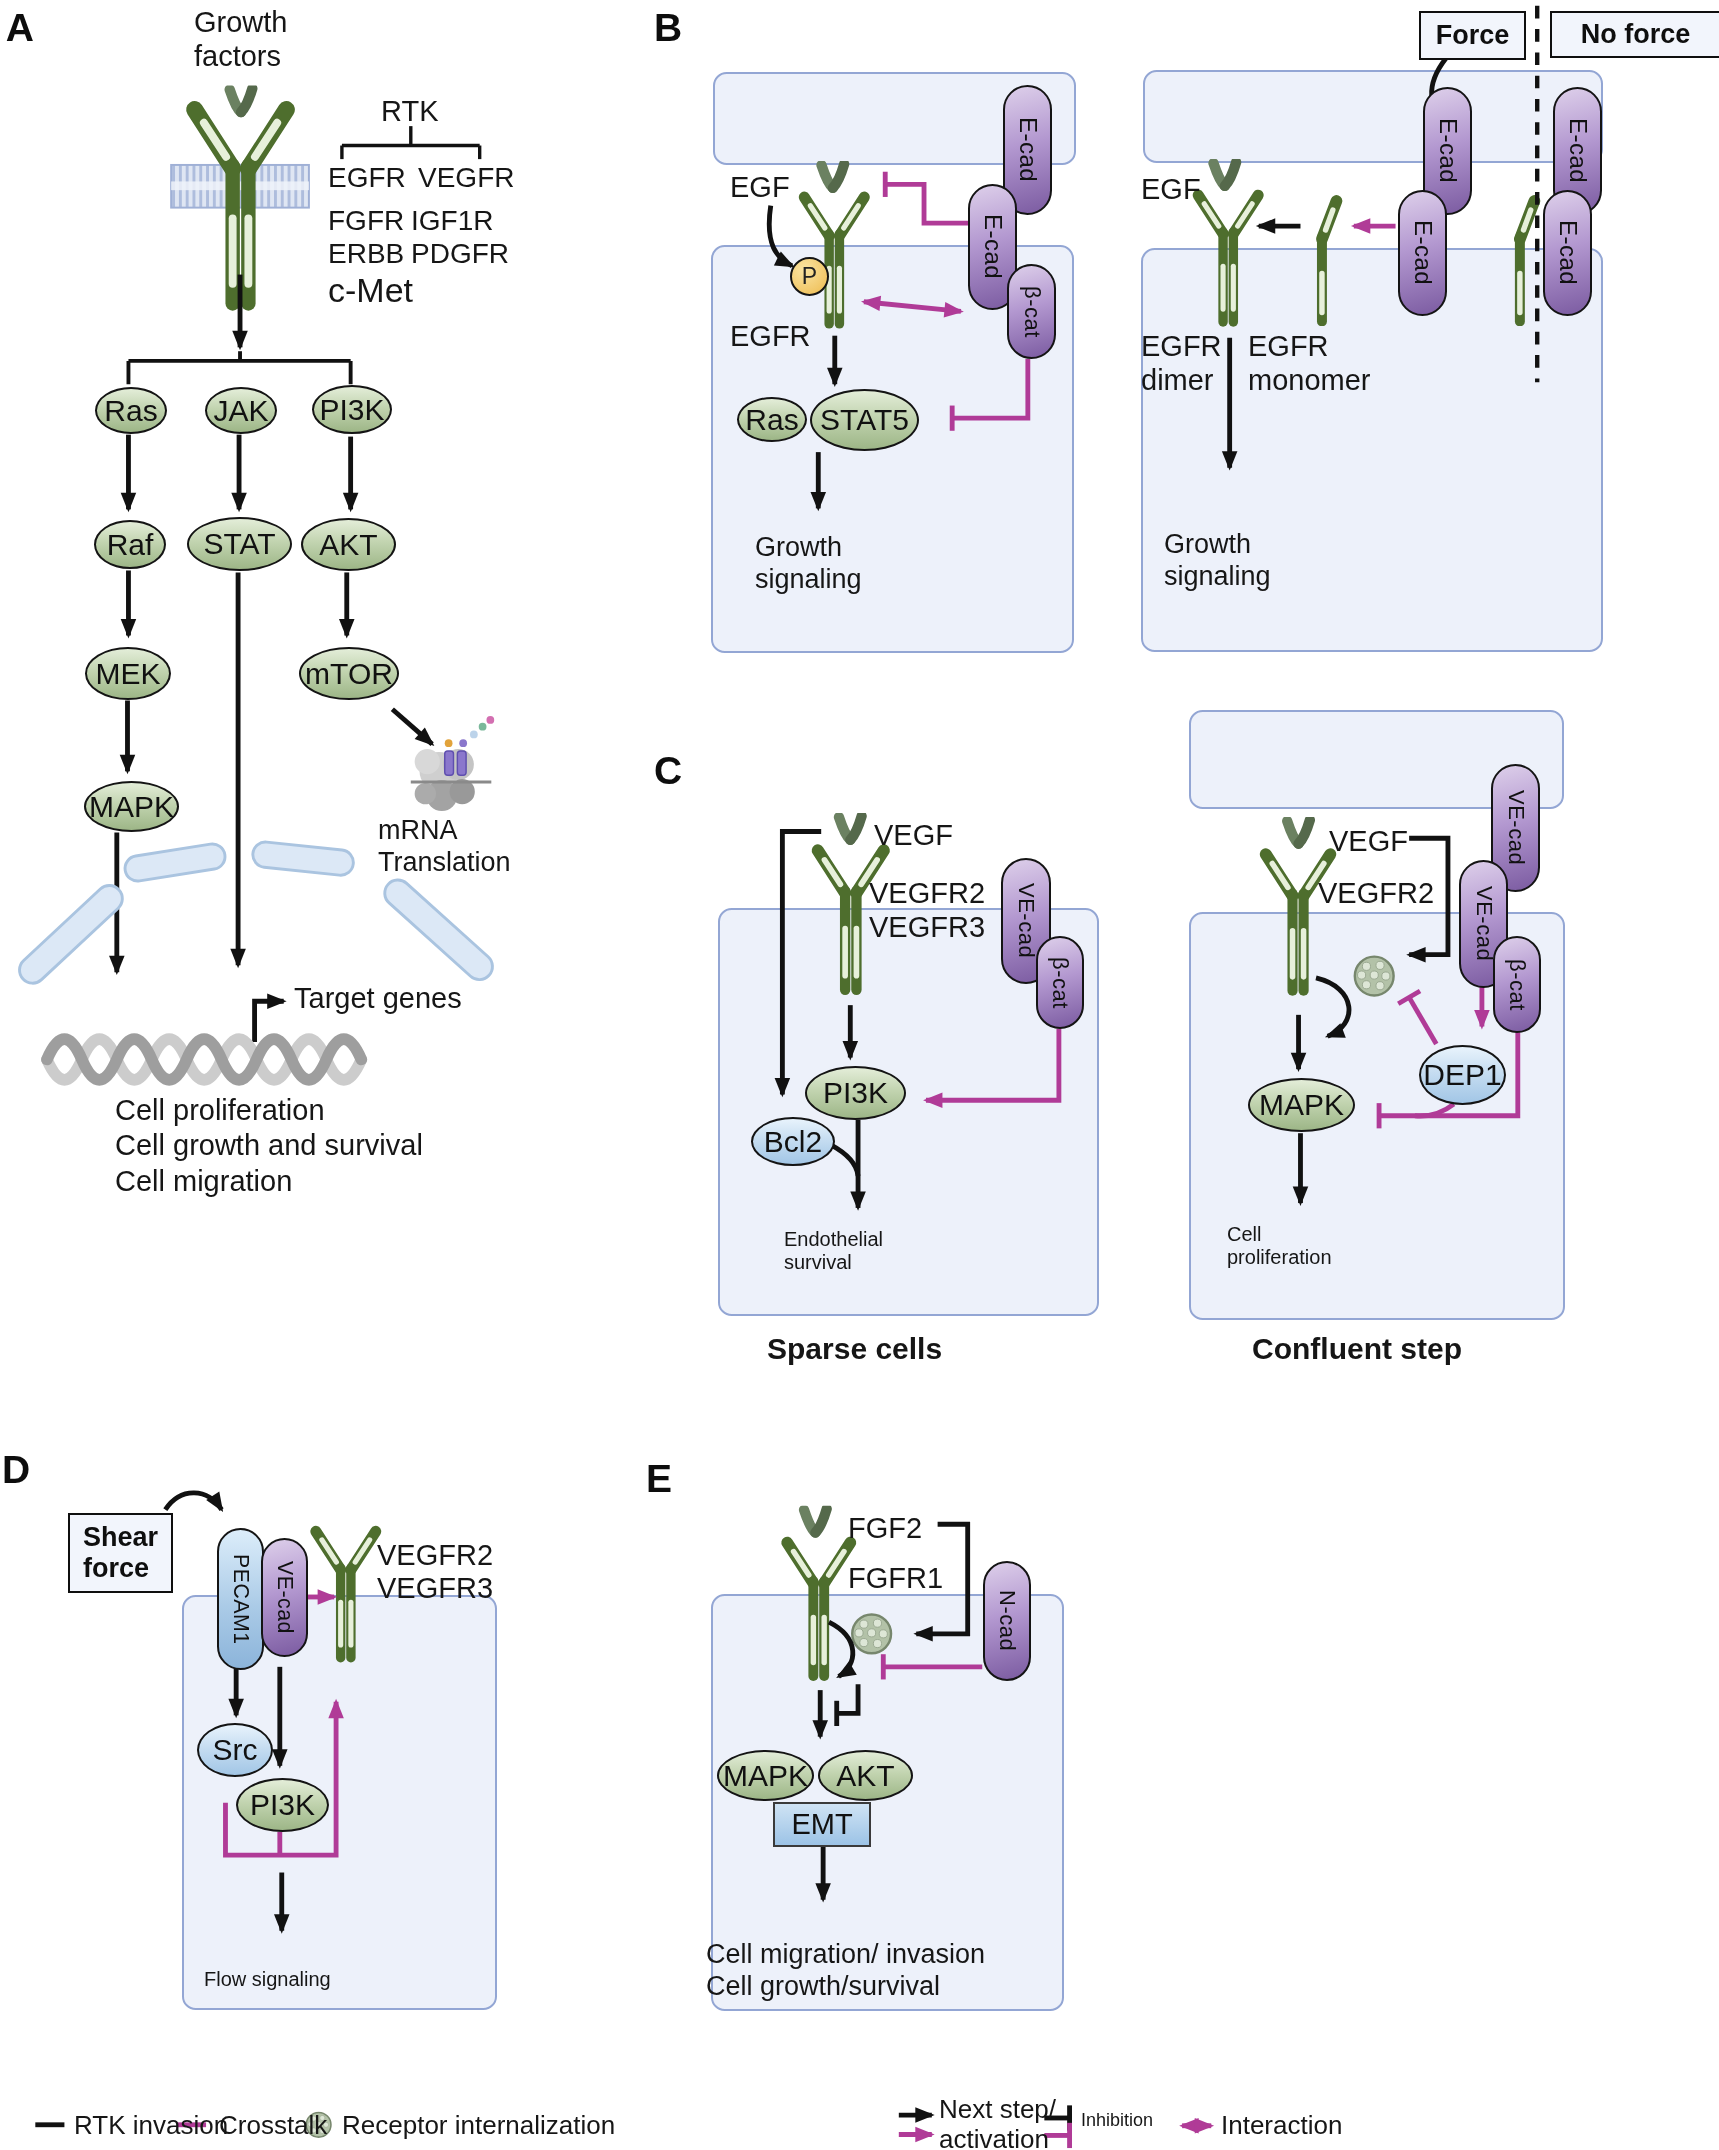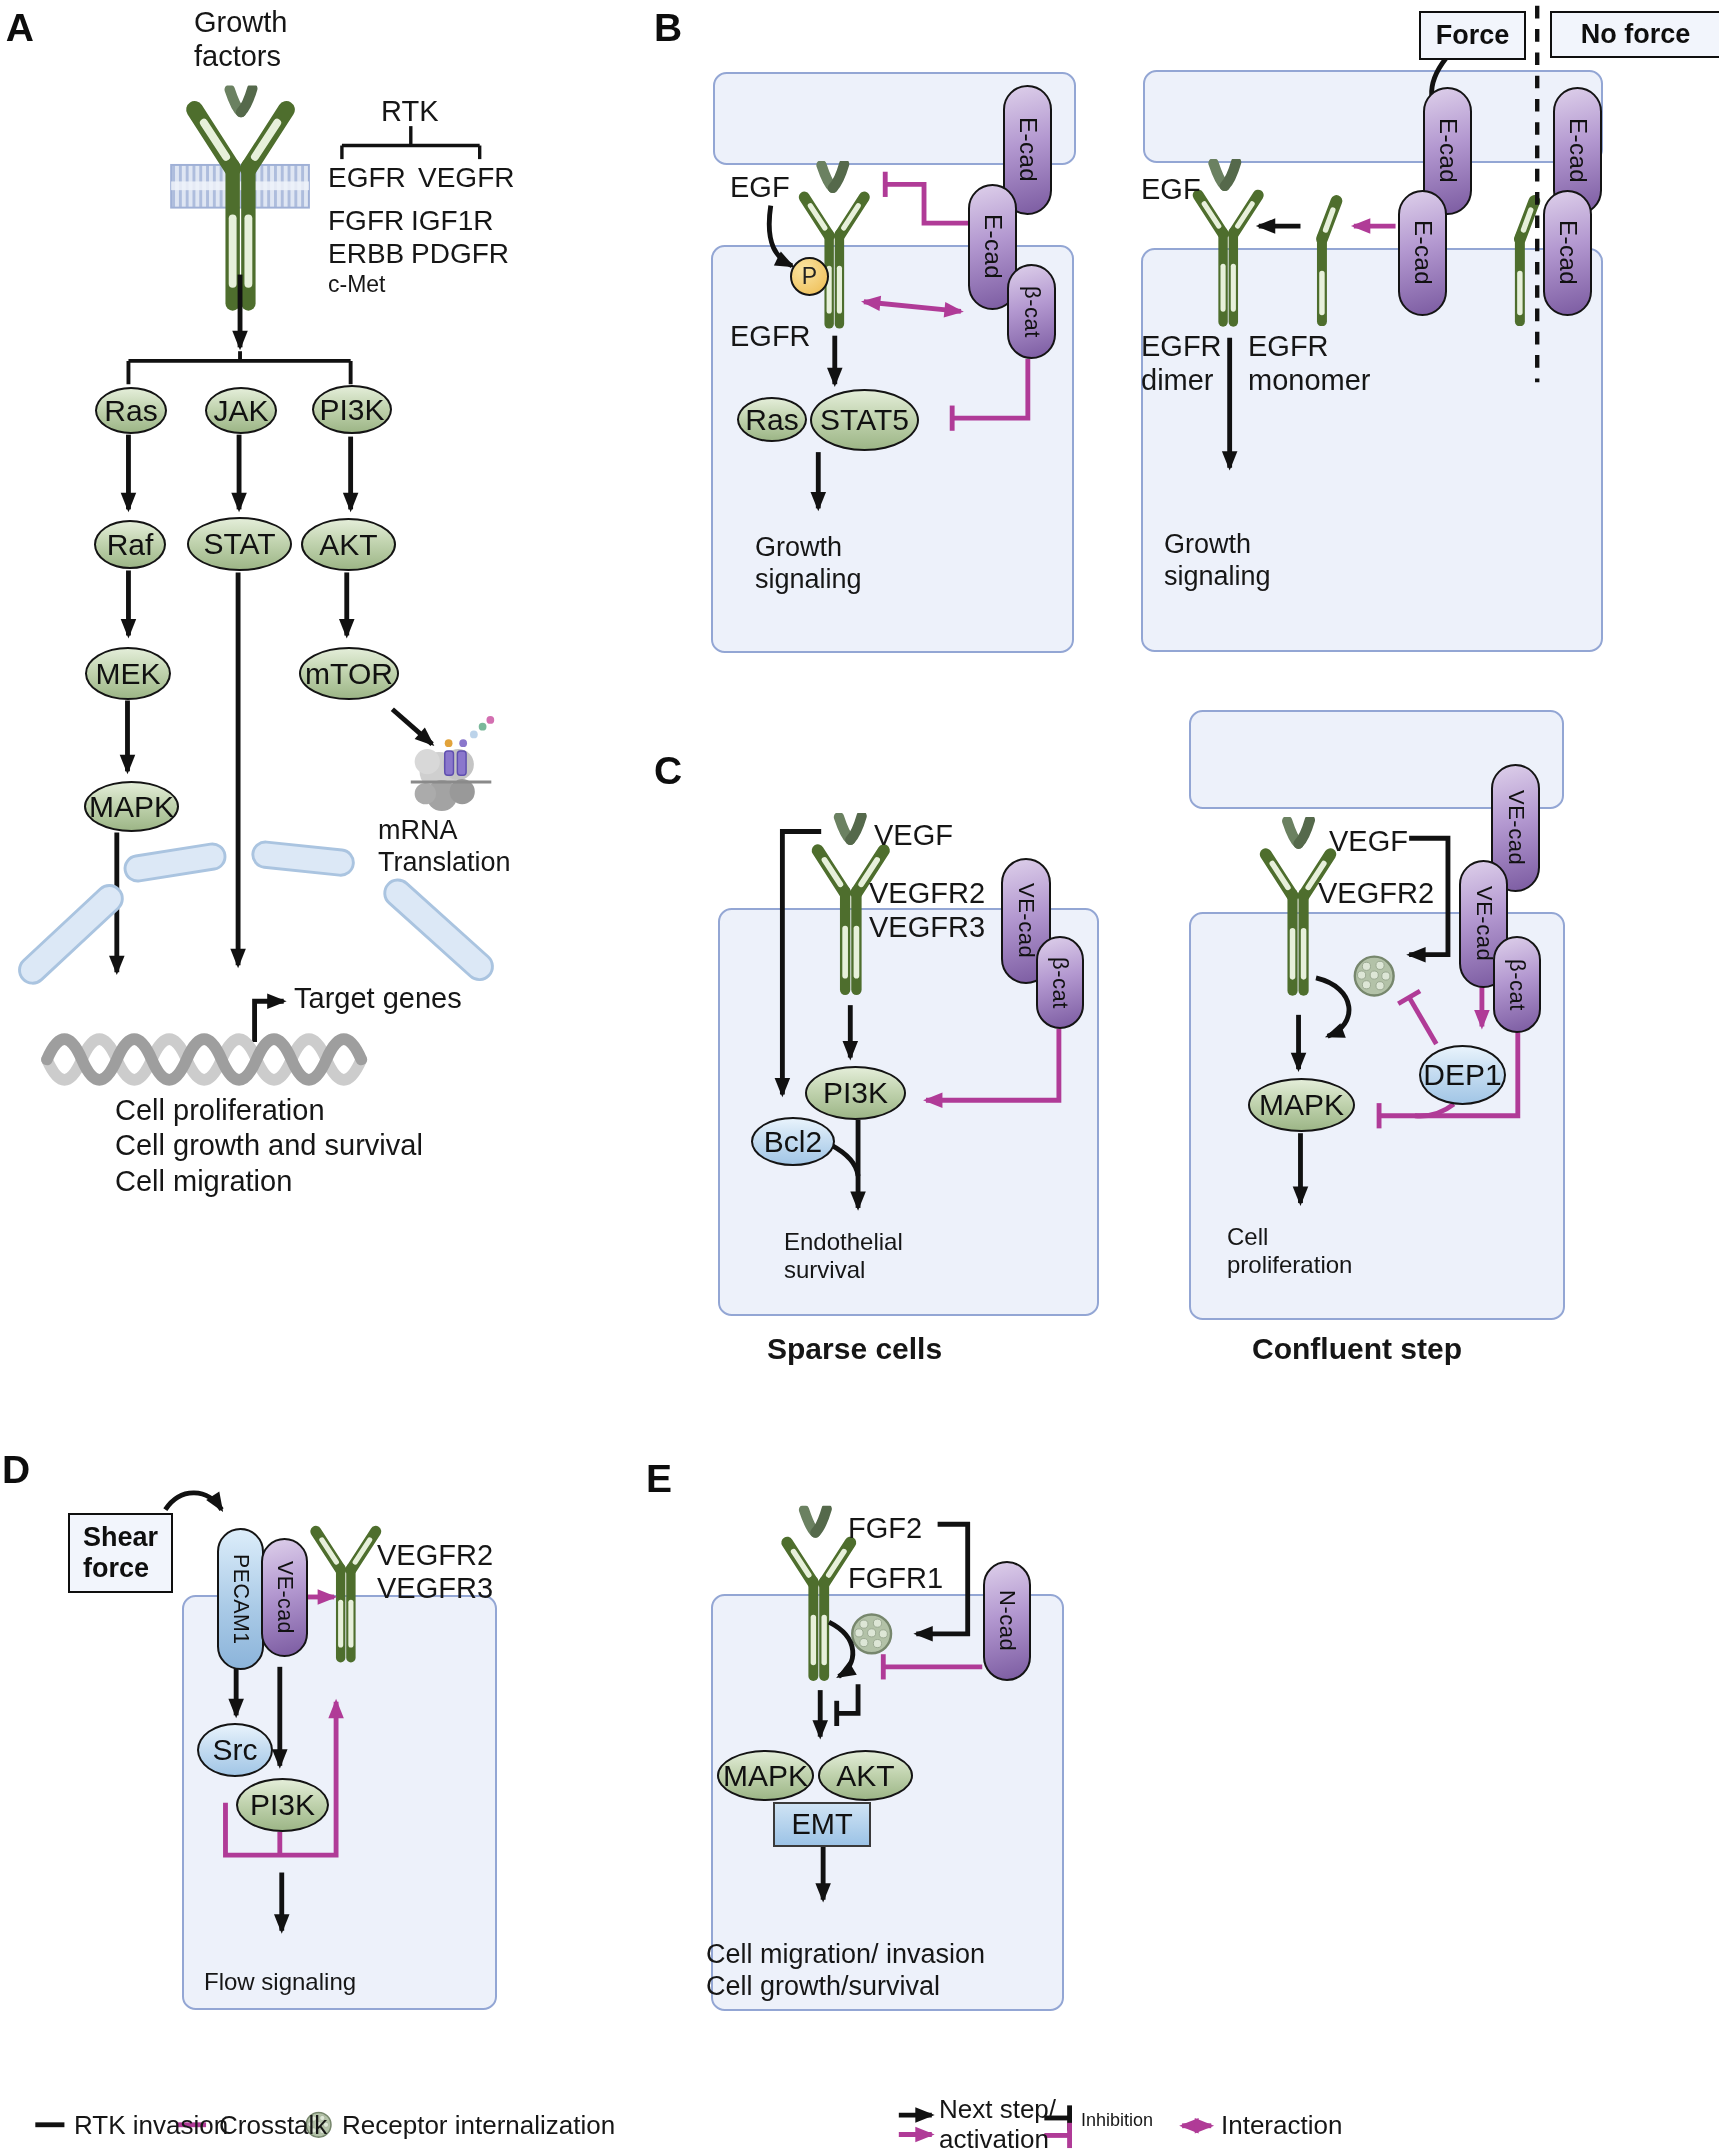--- a/index.html
+++ b/index.html
@@ -1,18 +1,18 @@
 <!DOCTYPE html>
 <html><head>
 <meta charset="utf-8">
 <style>
   html,body{margin:0;padding:0;background:#fff}
   #canvas{position:relative;width:1720px;height:2150px;background:#ffffff;
           font-family:"Liberation Sans",sans-serif;overflow:hidden}
-  .lbl{position:absolute;color:#161616;font-size:24px;line-height:1.17;white-space:pre-line}
+  .lbl{position:absolute;color:#161616;font-size:20px;line-height:1.17;white-space:pre-line}
   .c{}
   .plt{position:absolute;font-weight:700;font-size:39px;color:#0d0d0d}
   .cap{font-weight:700;font-size:30px}
   .cell{position:absolute;background:#edf1fa;border:2.4px solid #93a6d4;border-radius:13.6px}
   .oval{position:absolute;border:2.9px solid #141414;border-radius:50%;display:flex;align-items:center;
         justify-content:center;font-size:30px;color:#111;
         background:linear-gradient(180deg,#e3edd8 0%,#c2d4b0 45%,#9db687 100%)}
   .oval.blue{background:linear-gradient(180deg,#e8f3fc 0%,#c6ddf1 45%,#a2c6e6 100%)}
   .pill{position:absolute;border:2.9px solid #141414;border-radius:25px;display:flex;align-items:center;
         justify-content:center;writing-mode:vertical-rl;font-size:24px;letter-spacing:0.5px;color:#111;
@@ -237,21 +237,21 @@
     <use href="#ves" x="314" y="2176" width="28" height="28"></use>
   </svg>
 
   <div class="plt" style="left:5.8px;top:5.8px">A</div>
   <div class="lbl c" style="left:194px;top:5.8px;width:194px;font-size:29px">Growth
 factors</div>
   <div class="lbl c" style="left:381px;top:95px;width:60px;font-size:29px">RTK</div>
   <div class="lbl" style="left:328px;top:162px;font-size:28px">EGFR</div>
   <div class="lbl" style="left:328px;top:205px;font-size:28px">FGFR</div>
   <div class="lbl" style="left:328px;top:238px;font-size:28px">ERBB</div>
-  <div class="lbl" style="left:328px;top:271px;font-size:23px">c-Met</div>
+  <div class="lbl" style="left:328px;top:271px;font-size:34px">c-Met</div>
   <div class="lbl c" style="left:418px;top:162px;width:89px;font-size:28px">VEGFR</div>
   <div class="lbl c" style="left:411px;top:205px;width:89px;font-size:28px">IGF1R</div>
   <div class="lbl c" style="left:411px;top:238px;width:89px;font-size:28px">PDGFR</div>
   <div class="oval" style="left:95px;top:387px;width:68px;height:43px">Ras</div>
   <div class="oval" style="left:205px;top:387px;width:68px;height:43px">JAK</div>
   <div class="oval" style="left:312px;top:385px;width:76px;height:45px">PI3K</div>
   <div class="oval" style="left:94px;top:520px;width:68px;height:45px">Raf</div>
   <div class="oval" style="left:187px;top:517px;width:101px;height:50px">STAT</div>
   <div class="oval" style="left:301px;top:518px;width:91px;height:49px">AKT</div>
   <div class="oval" style="left:85px;top:647px;width:82px;height:49px">MEK</div>

